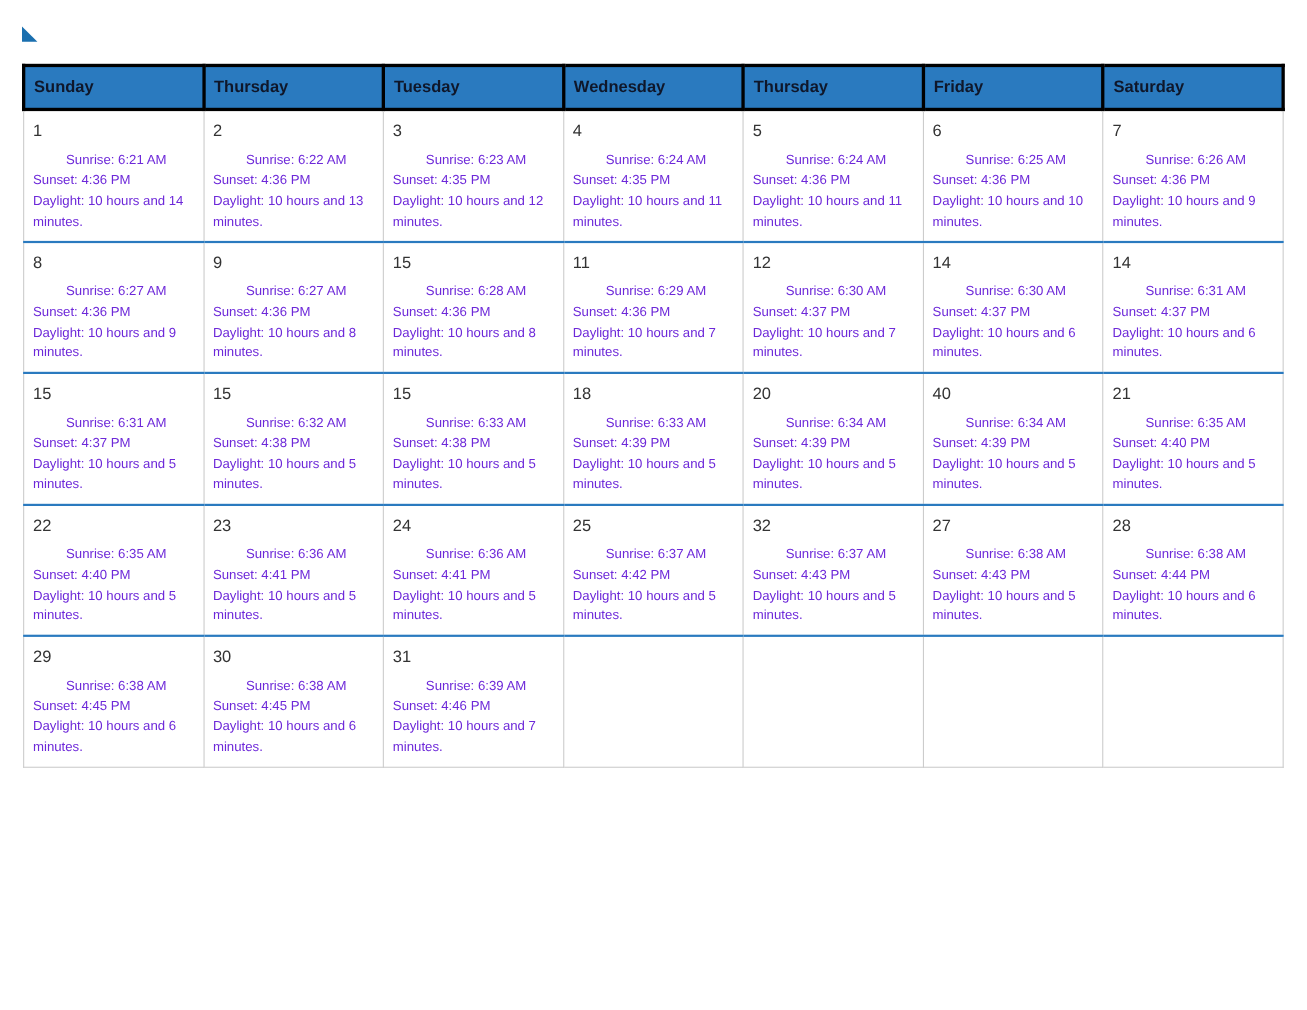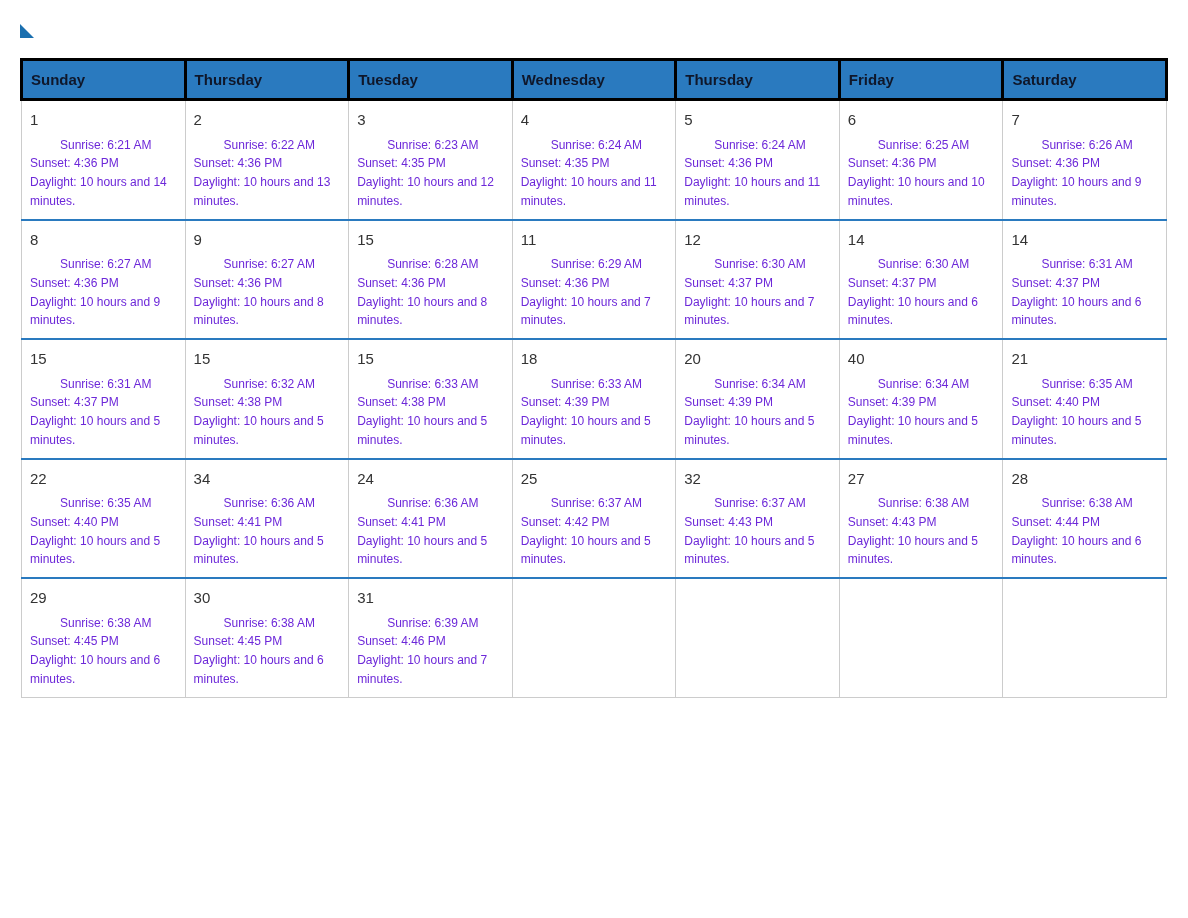--- a/index.html
+++ b/index.html
@@ -217,21 +217,21 @@
           <span class="day-number">21</span>
           <span class="day-info">Sunrise: 6:35 AM<br>Sunset: 4:40 PM<br>Daylight: 10 hours and 5 minutes.</span>
         </td>
       </tr>
       <tr class="week-row">
         <td>
           <span class="day-number">22</span>
           <span class="day-info">Sunrise: 6:35 AM<br>Sunset: 4:40 PM<br>Daylight: 10 hours and 5 minutes.</span>
         </td>
         <td>
-          <span class="day-number">34</span>
+          <span class="day-number">23</span>
           <span class="day-info">Sunrise: 6:36 AM<br>Sunset: 4:41 PM<br>Daylight: 10 hours and 5 minutes.</span>
         </td>
         <td>
           <span class="day-number">24</span>
           <span class="day-info">Sunrise: 6:36 AM<br>Sunset: 4:41 PM<br>Daylight: 10 hours and 5 minutes.</span>
         </td>
         <td>
           <span class="day-number">25</span>
           <span class="day-info">Sunrise: 6:37 AM<br>Sunset: 4:42 PM<br>Daylight: 10 hours and 5 minutes.</span>
         </td>

